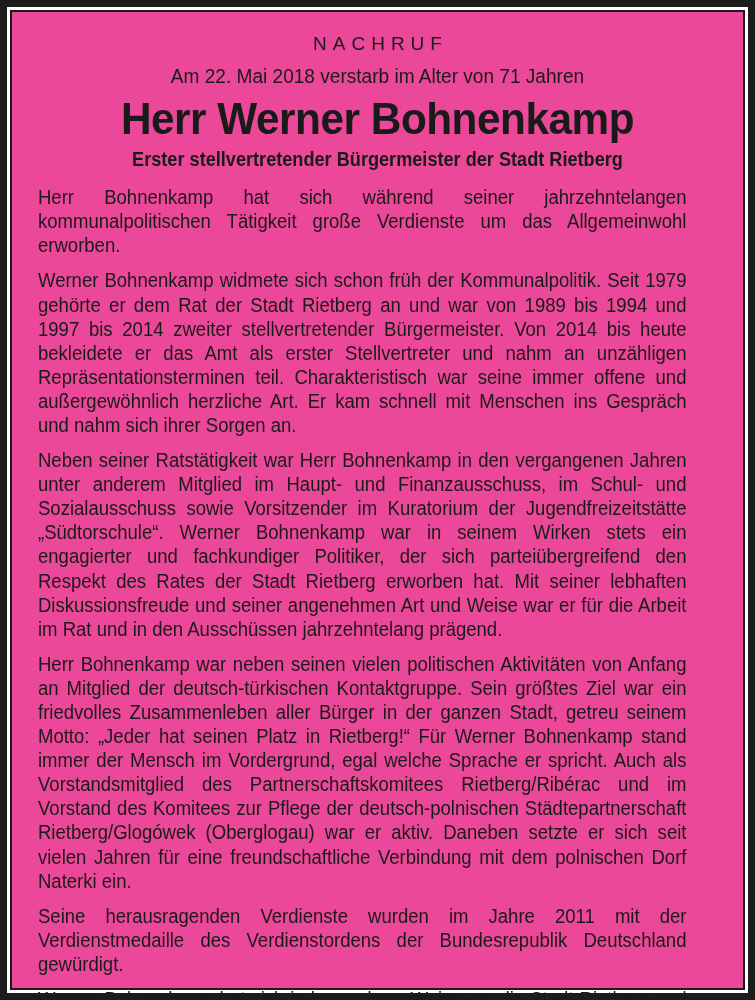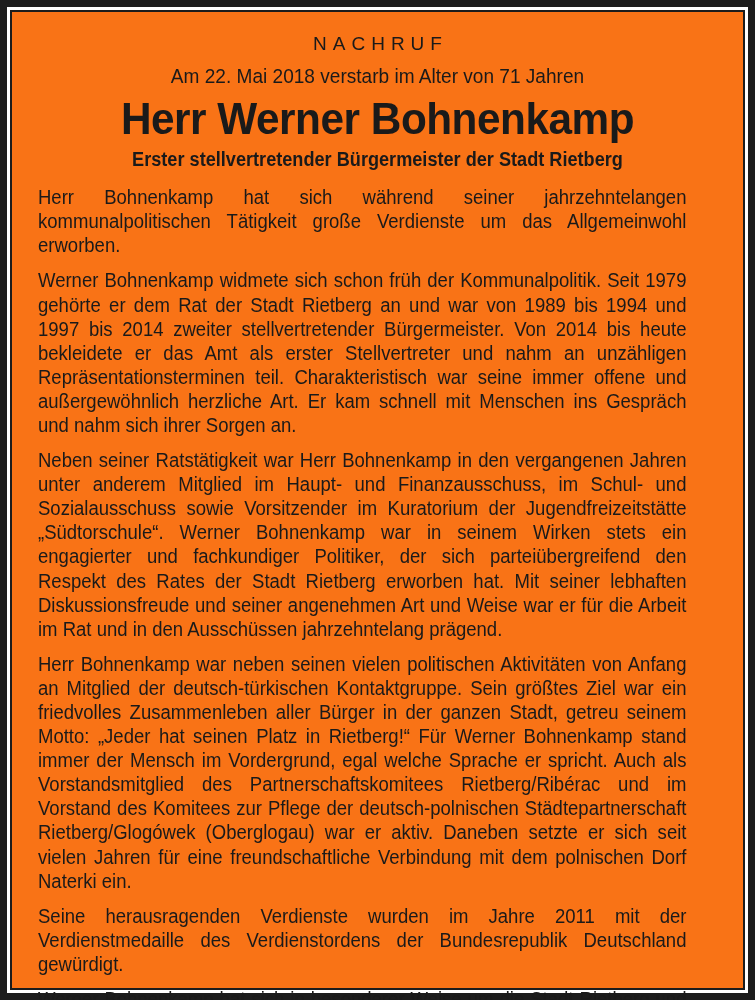--- a/index.html
+++ b/index.html
@@ -22,21 +22,21 @@
     height: 1000px;
     border: 7px solid #1c1c1c;
     background: #ffffff;
     padding: 3px;
   }
   .notice-inner {
     box-sizing: border-box;
     width: 100%;
     height: 100%;
     border: 2px solid #1c1c1c;
-    background: #f97316;
+    background: #ec4899;
     padding: 16px 18px 10px 18px;
   }
 
   .content {
     box-sizing: border-box;
     width: 100%;
     height: 100%;
     padding: 0 8px;
   }
 

